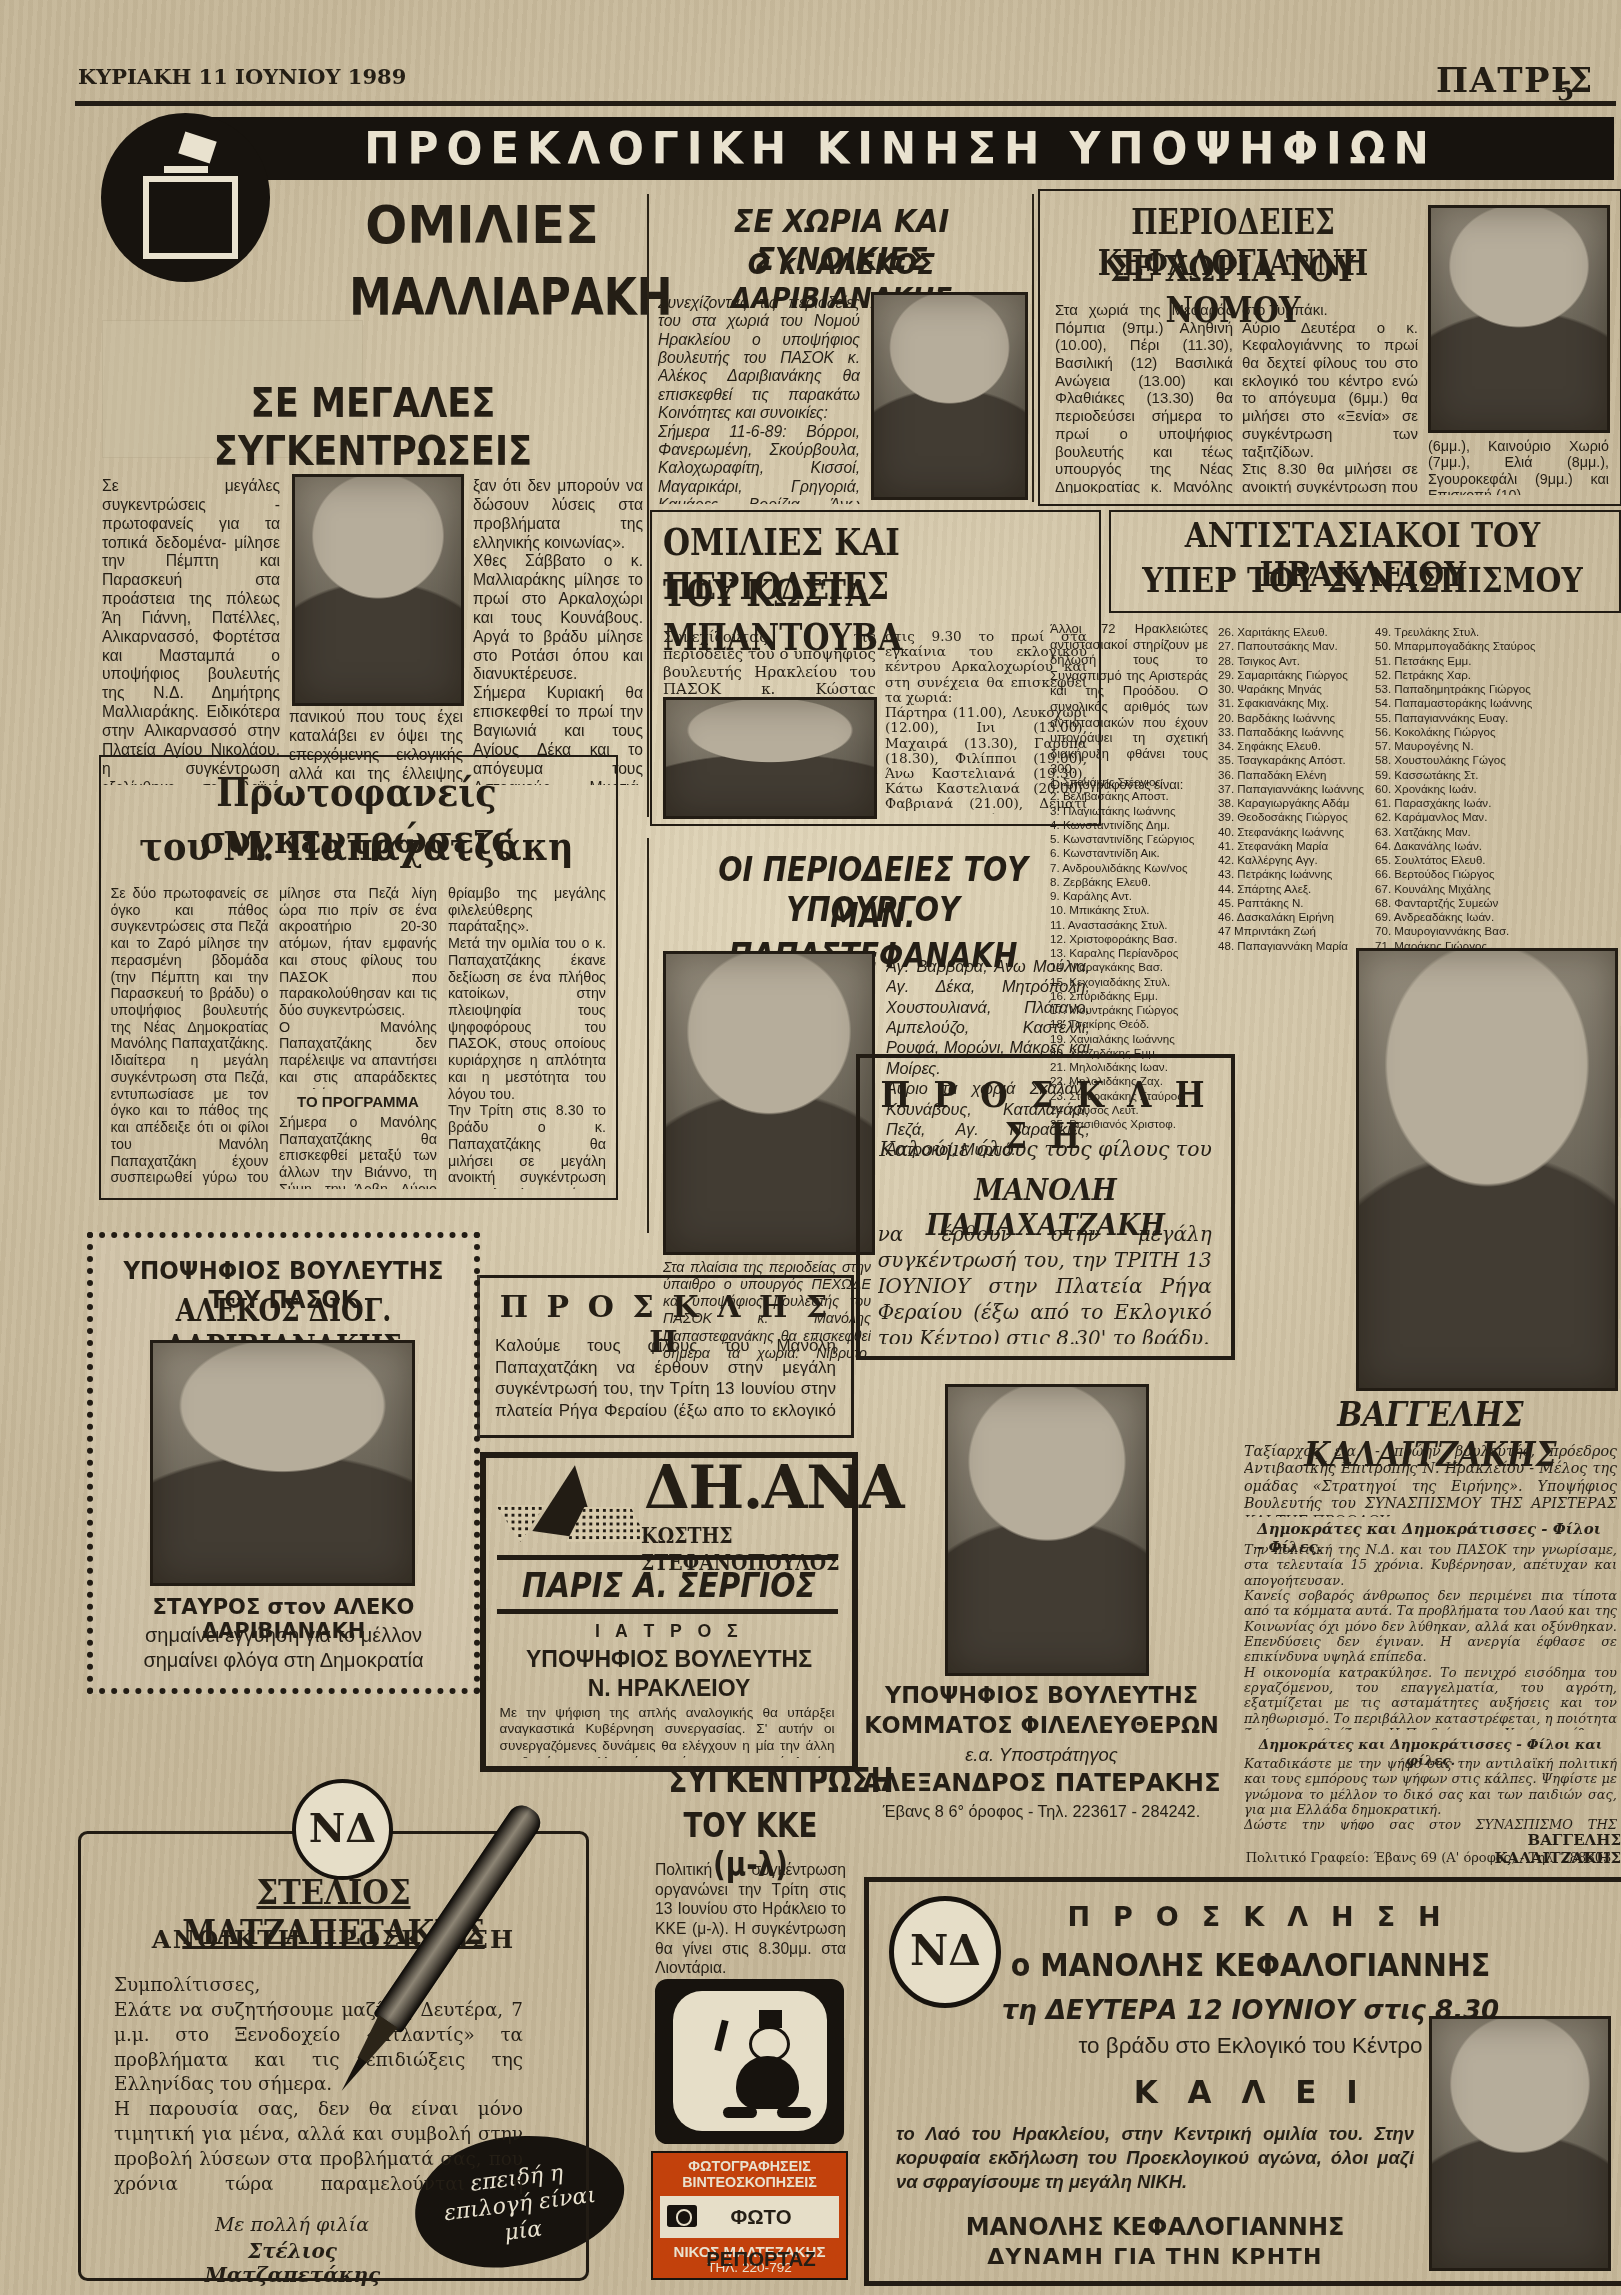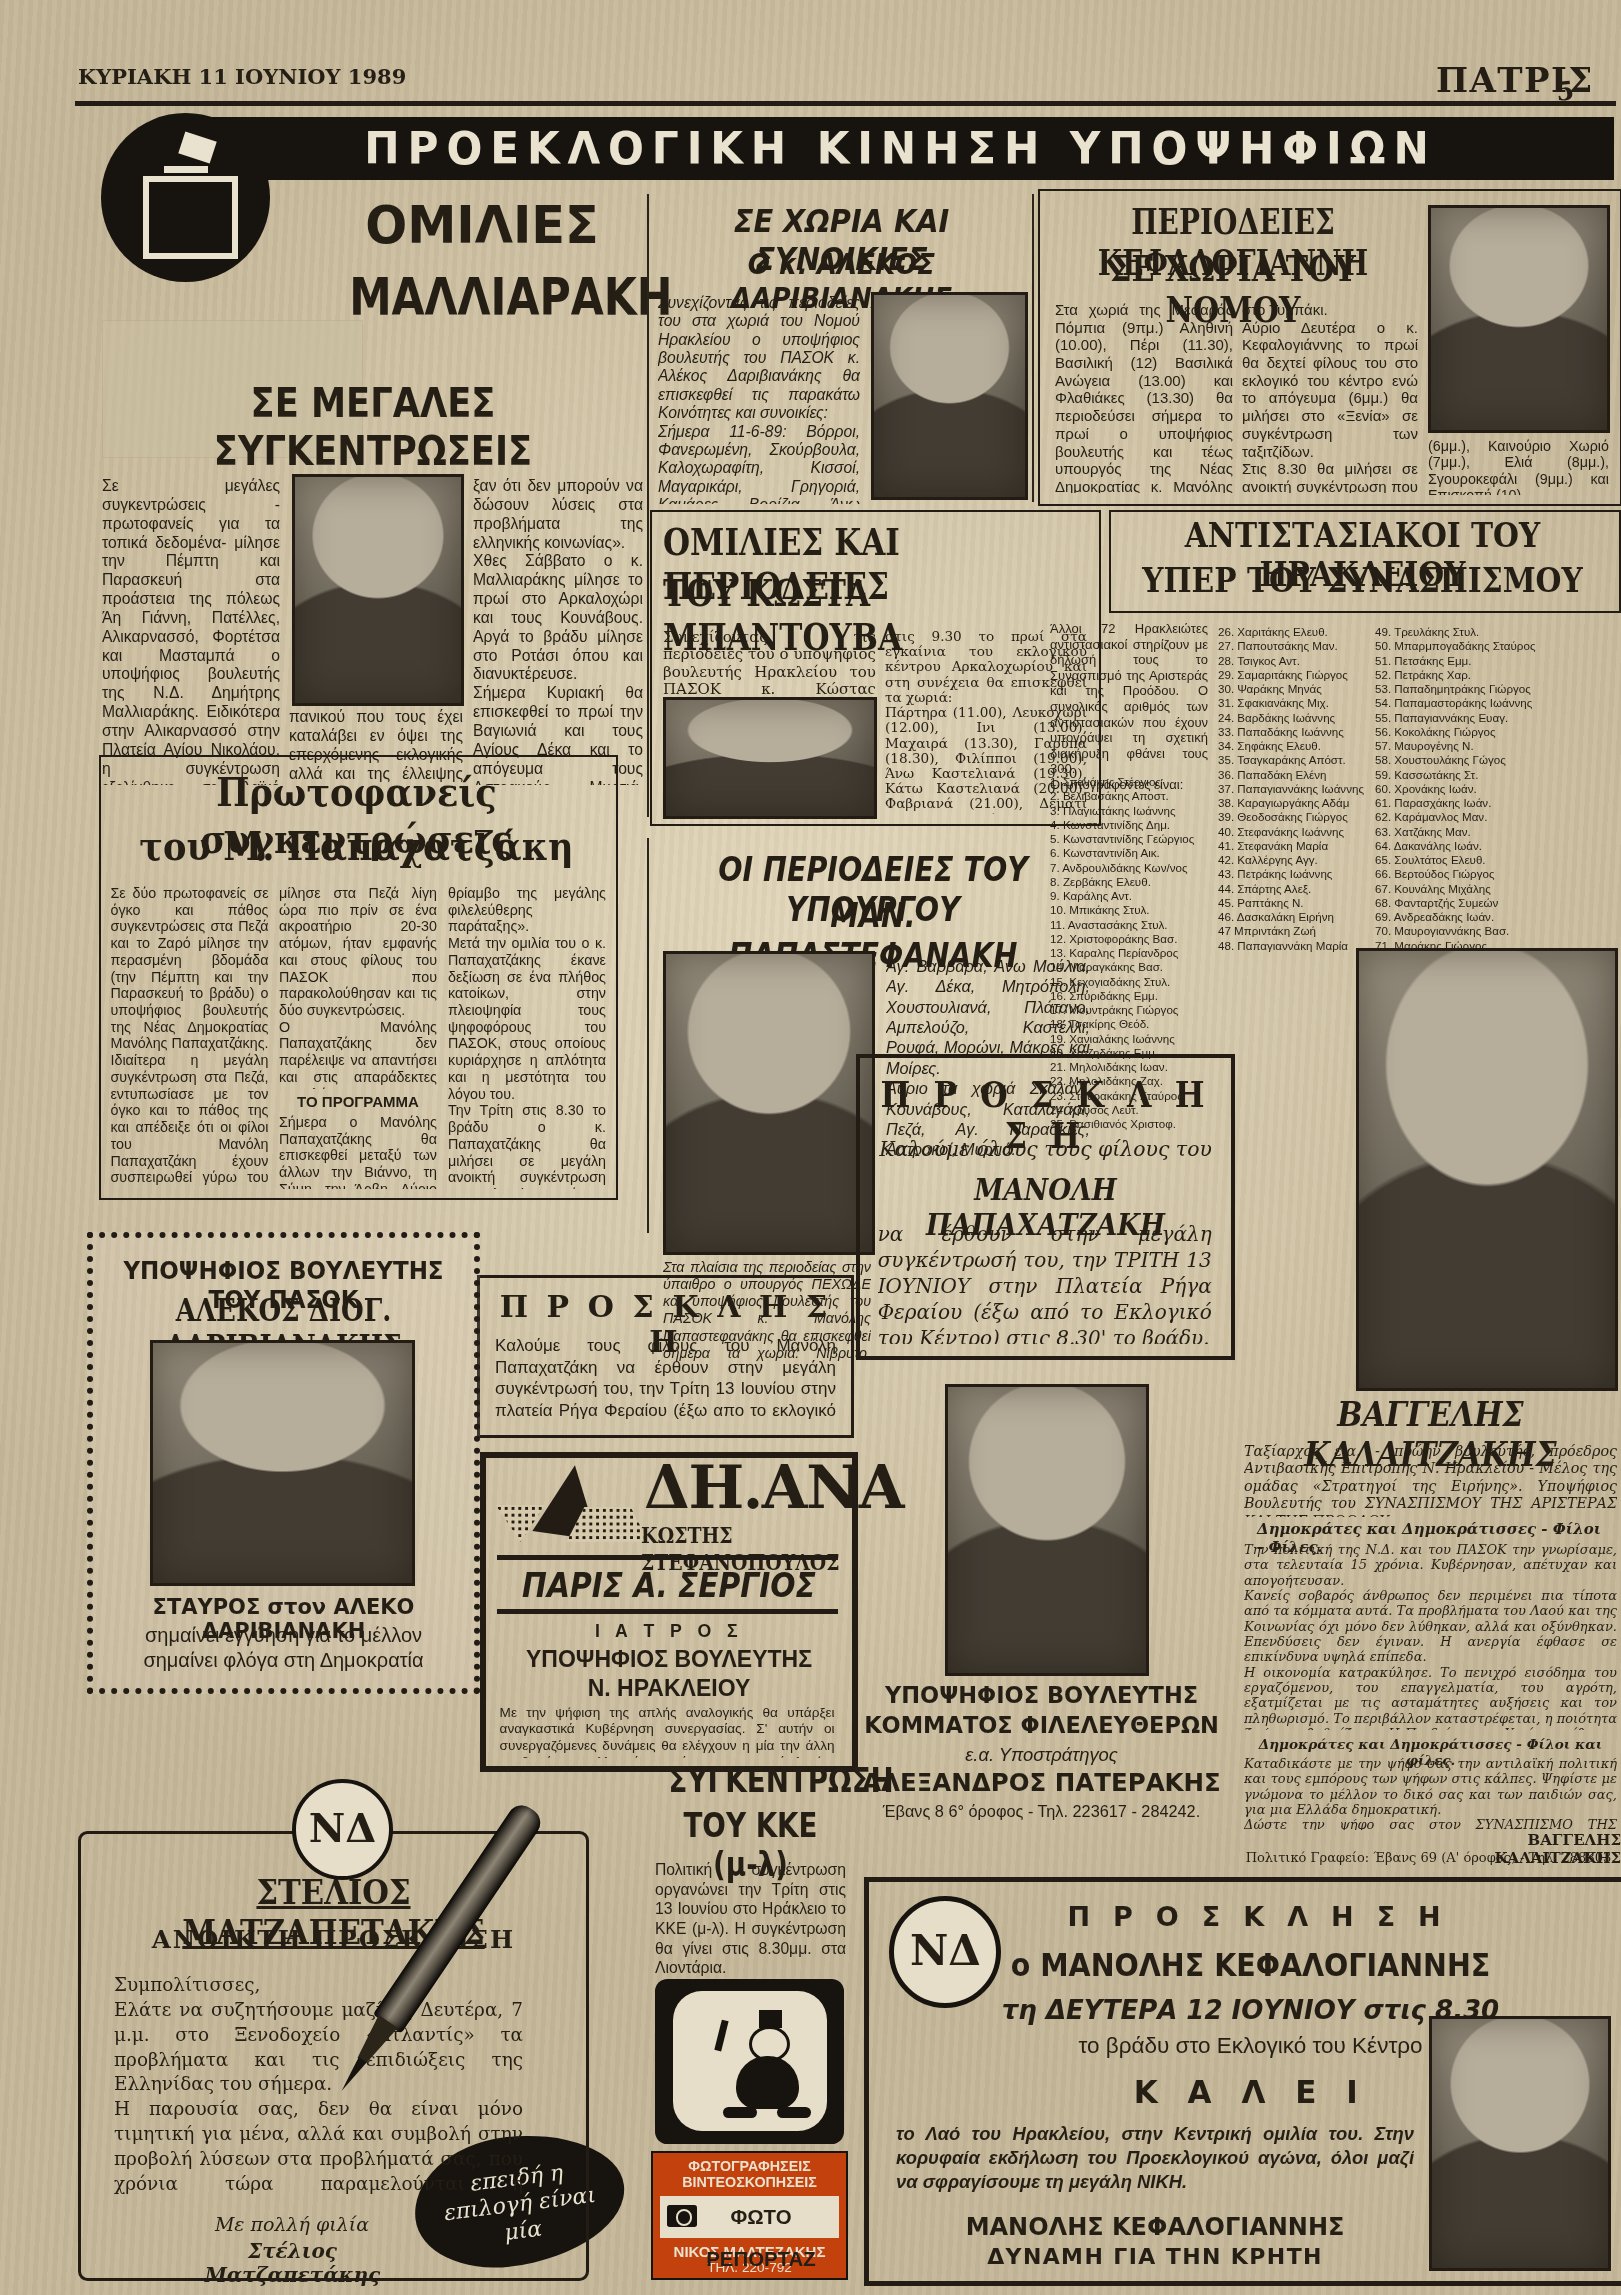--- a/index.html
+++ b/index.html
@@ -147,21 +147,21 @@
     <div>24. Χρυσος Λευτ.</div>
     <div>25. Βασιθιανός Χριστοφ.</div>
   </div>
 <div class="abs" style="left:1218px;top:625px;width:146px;font-size:11.6px;line-height:1.23" data-bind-list="antistasiakoi.col2">
     <div>26. Χαριτάκης Ελευθ.</div>
     <div>27. Παπουτσάκης Μαν.</div>
     <div>28. Τσιγκος Αντ.</div>
     <div>29. Σαμαριτάκης Γιώργος</div>
     <div>30. Ψαράκης Μηνάς</div>
     <div>31. Σφακιανάκης Μιχ.</div>
-    <div>24. Βαρδάκης Ιωάννης</div>
+    <div>20. Βαρδάκης Ιωάννης</div>
     <div>33. Παπαδάκης Ιωάννης</div>
     <div>34. Σηφάκης Ελευθ.</div>
     <div>35. Τσαγκαράκης Απόστ.</div>
     <div>36. Παπαδάκη Ελένη</div>
     <div>37. Παπαγιαννάκης Ιωάννης</div>
     <div>38. Καραγιωργάκης Αδάμ</div>
     <div>39. Θεοδοσάκης Γιώργος</div>
     <div>40. Στεφανάκης Ιωάννης</div>
     <div>41. Στεφανάκη Μαρία</div>
     <div>42. Καλλέργης Αγγ.</div>

